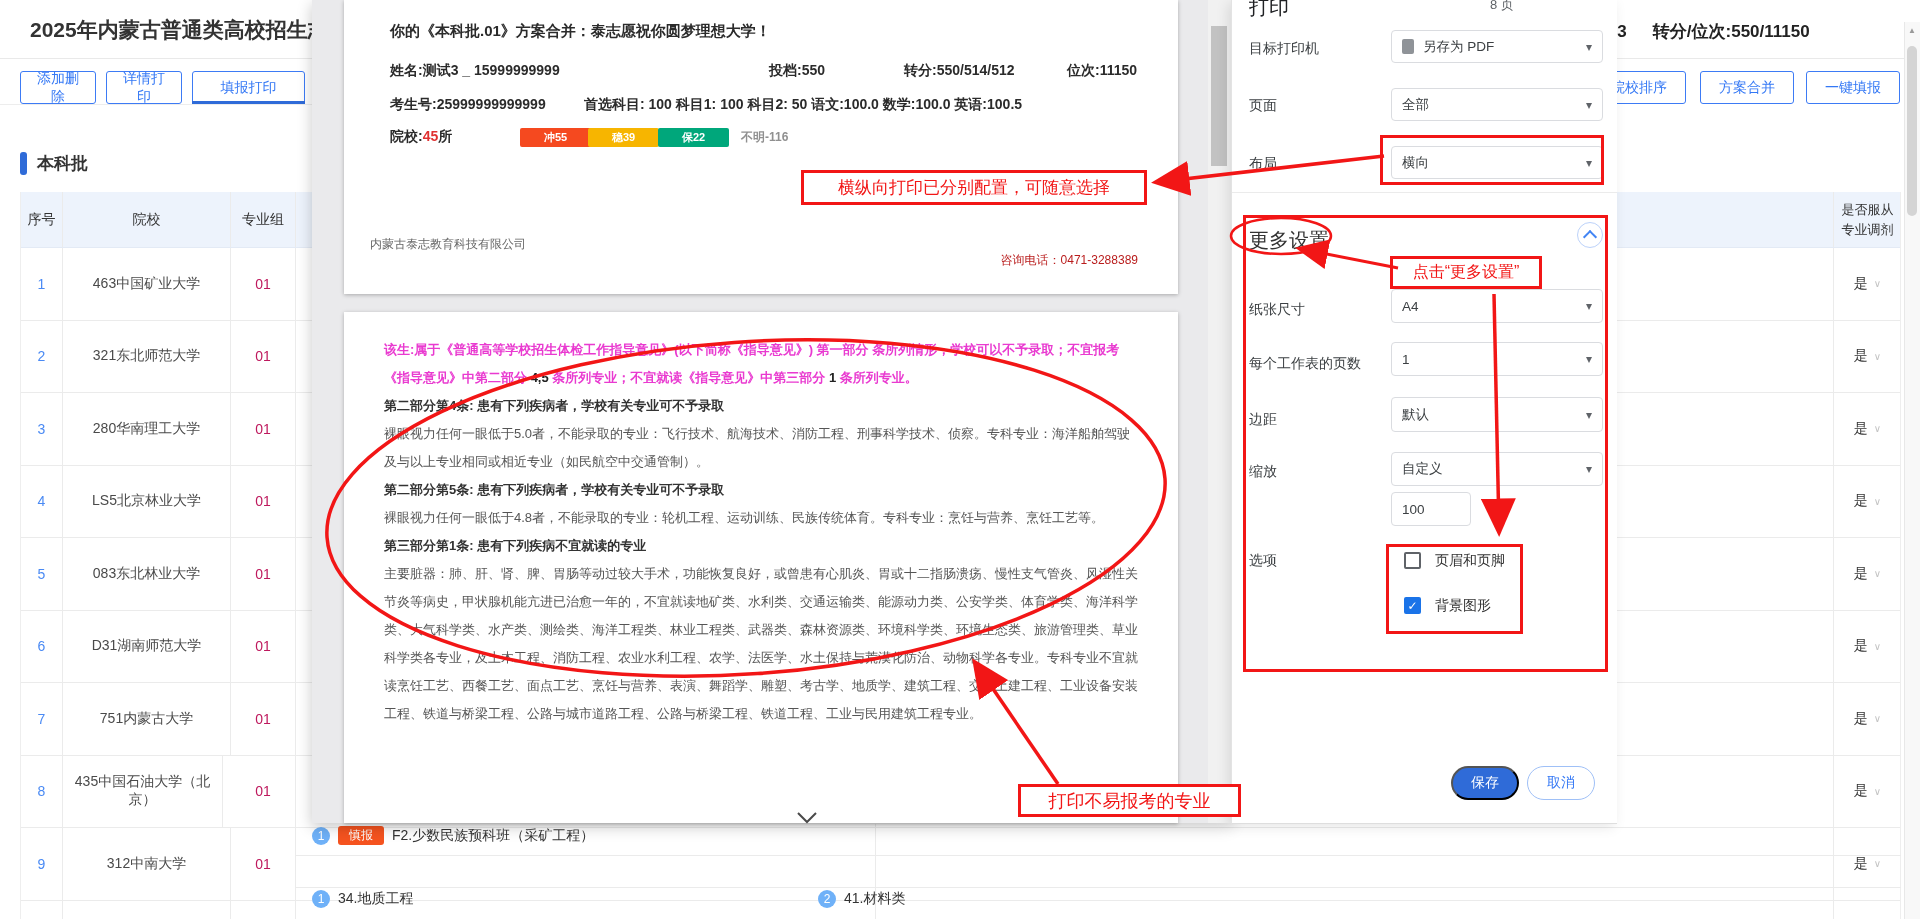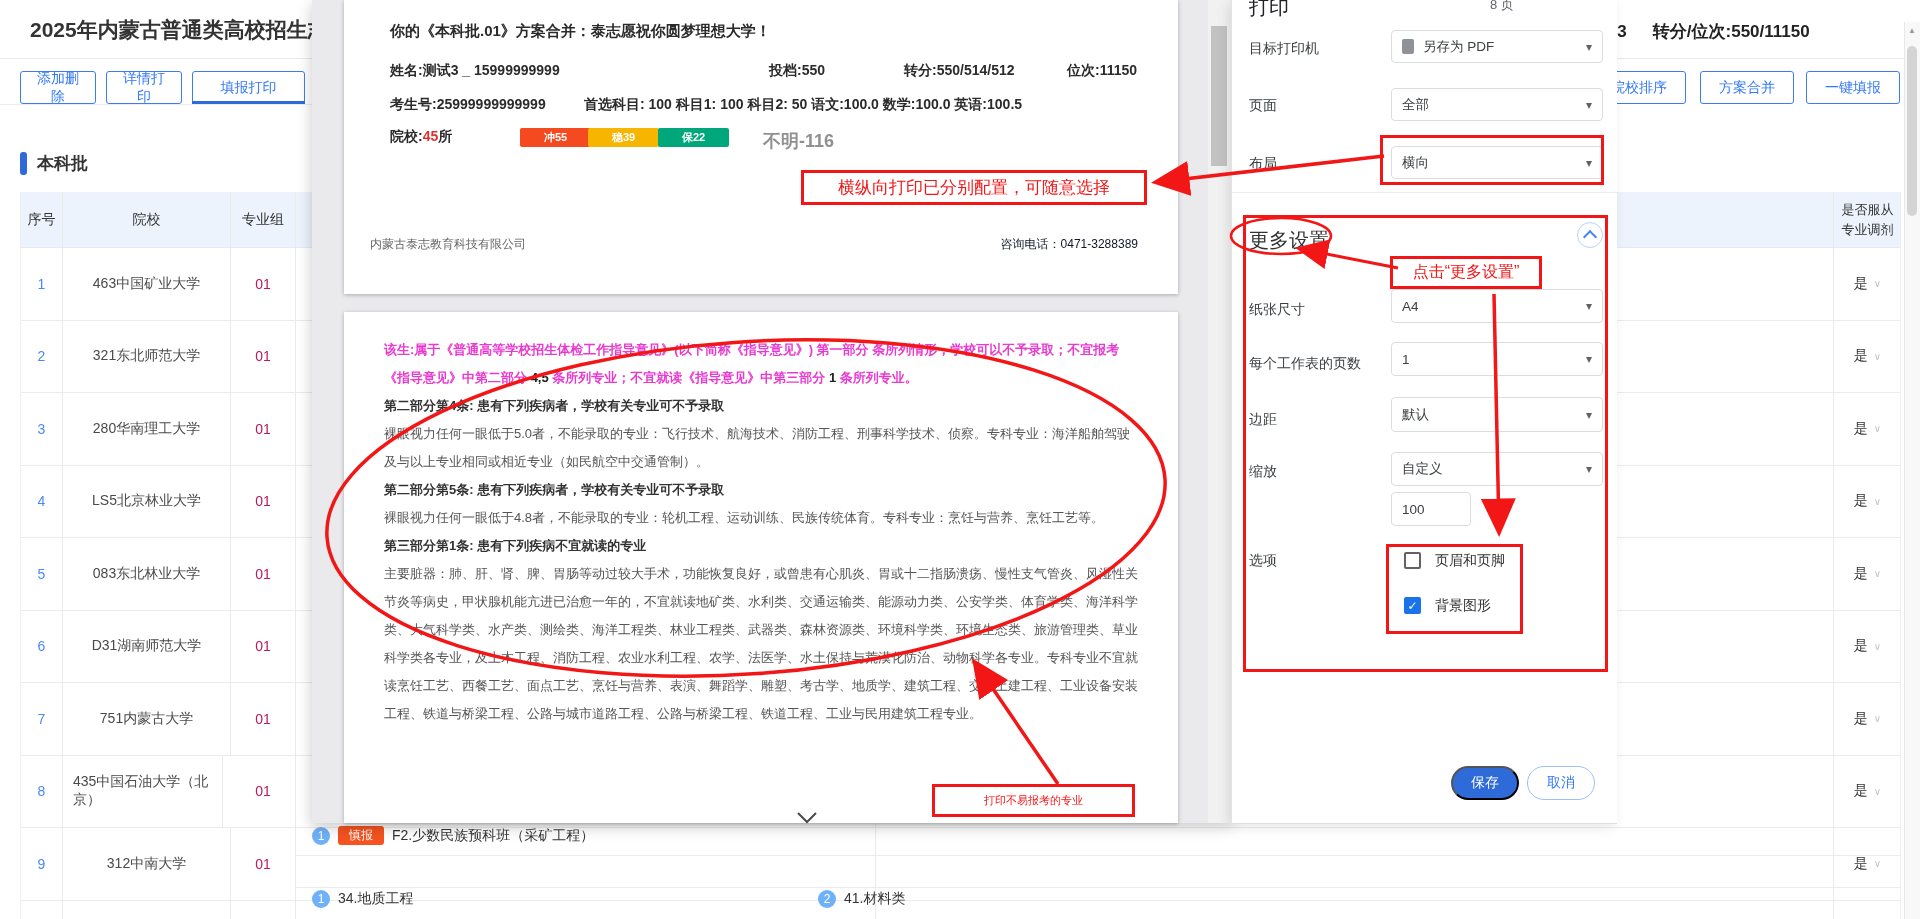--- a/index.html
+++ b/index.html
@@ -15,21 +15,21 @@
        background:#fff;color:#3478f5;font-size:14px;display:flex;align-items:center;justify-content:center;padding:0 12px}
   .active-underline{left:192px;top:101px;width:113px;height:3px;background:#2f6bd8}
   .sec-bar{left:20px;top:152px;width:7px;height:23px;background:#2f6bd8;border-radius:3px}
   .sec-label{left:37px;top:152px;font-size:17px;font-weight:bold;color:#333}
   
   .tbl{left:20px;top:192px;width:1881px;height:727px;overflow:hidden;border-left:1px solid #eeeeee;border-right:1px solid #eeeeee;box-sizing:border-box}
   .thead{position:relative;height:55px;background:#edf3fc;border-bottom:1px solid #e3eaf5;font-size:14px;color:#333}
   .trow{position:relative;height:71.5px;border-bottom:1px solid #ebebeb;font-size:14px;background:#fff}
   .tc{position:absolute;top:0;height:100%;display:flex;align-items:center;justify-content:center;box-sizing:border-box}
   .c-no{left:0;width:42px;border-right:1px solid #ebebeb}
-  .c-col{left:42px;width:168px;border-right:1px solid #ebebeb;text-align:left;padding:0 10px}
+  .c-col{left:42px;width:168px;border-right:1px solid #ebebeb;text-align:center;padding:0 10px}
   .c-grp{left:210px;width:65px;border-right:1px solid #ebebeb}
   .c-obey{left:1812px;width:68px;border-left:1px solid #ebebeb}
   .trow .c-no{color:#4a8af4}
   .trow .c-col{color:#4a4a4a}
   .trow .c-grp{color:#be185d}
   .obey-caret{font-size:10px;color:#c3c3c3;margin-left:6px}
   .obey-hdr{flex-direction:column;line-height:20px;font-size:13px}
   
   .numcirc{width:18px;height:18px;border-radius:50%;background:#6fb1f8;color:#fff;font-size:12px;
            display:flex;align-items:center;justify-content:center;flex:none}
@@ -226,23 +226,23 @@
     <div class="p1-line" style="left:46px;top:62px">姓名:测试3 _ 15999999999</div>
     <div class="p1-line" style="left:425px;top:62px">投档:550</div>
     <div class="p1-line" style="left:560px;top:62px">转分:550/514/512</div>
     <div class="p1-line" style="left:723px;top:62px">位次:11150</div>
     <div class="p1-line" style="left:46px;top:96px">考生号:25999999999999</div>
     <div class="p1-line" style="left:240px;top:96px">首选科目: 100 科目1: 100 科目2: 50 语文:100.0 数学:100.0 英语:100.5</div>
     <div class="p1-line" style="left:46px;top:128px"><span>院校:</span><span style="color:#e03131">45</span><span>所</span></div>
     <div class="badge" style="left:176px;top:128px;background:#f5491f">冲55</div>
     <div class="badge" style="left:244px;top:128px;background:#f7b500">稳39</div>
     <div class="badge" style="left:314px;top:128px;background:#00a77b">保22</div>
-    <div class="p1-line" style="left:419px;top:129px;color:#909090;font-size:18px">不明-116</div>
+    <div class="p1-line" style="left:397px;top:129px;color:#909090;font-size:12px">不明-116</div>
     <div class="p1-line" style="left:26px;top:236px;font-weight:normal;color:#666;font-size:12px">内蒙古泰志教育科技有限公司</div>
-    <div class="p1-line" style="right:40px;top:236px;font-weight:normal;color:#0f172a;font-size:12px">咨询电话：0471-3288389</div>
+    <div class="p1-line" style="right:40px;top:252px;font-weight:normal;color:#b91c1c;font-size:12px">咨询电话：0471-3288389</div>
   </div>
 
   <div class="ppage" style="top:312px;height:511px">
     <div class="p2content">
       <p><span class="magenta">该生:属于《普通高等学校招生体检工作指导意见》(以下简称《指导意见》) 第一部分 条所列情形，学校可以不予录取；不宜报考《指导意见》中第二部分 </span><span class="pblack">4,5</span><span class="magenta"> 条所列专业；不宜就读《指导意见》中第三部分 </span><span class="pblack">1</span><span class="magenta"> 条所列专业。</span></p>
       <p class="phdr">第二部分第4条: 患有下列疾病者，学校有关专业可不予录取</p>
       <p class="pbody">裸眼视力任何一眼低于5.0者，不能录取的专业：飞行技术、航海技术、消防工程、刑事科学技术、侦察。专科专业：海洋船舶驾驶及与以上专业相同或相近专业（如民航空中交通管制）。</p>
       <p class="phdr">第二部分第5条: 患有下列疾病者，学校有关专业可不予录取</p>
       <p class="pbody">裸眼视力任何一眼低于4.8者，不能录取的专业：轮机工程、运动训练、民族传统体育。专科专业：烹饪与营养、烹饪工艺等。</p>
       <p class="phdr">第三部分第1条: 患有下列疾病不宜就读的专业</p>
@@ -325,21 +325,21 @@
 <div class="abs main-sb">
   <div class="up">▲</div>
   <div class="thumb"></div>
 </div>
 
 <div class="rnote" style="left:801px;top:170px;width:346px;height:35px;font-size:17px">横纵向打印已分别配置，可随意选择</div>
 <div class="rbox" style="left:1380px;top:135px;width:224px;height:50px"></div>
 <div class="rbox" style="left:1243px;top:215px;width:365px;height:457px"></div>
 <div class="rnote" style="left:1390px;top:256px;width:152px;height:33px;font-size:16px">点击“更多设置”</div>
 <div class="rbox" style="left:1386px;top:544px;width:137px;height:90px"></div>
-<div class="rnote" style="left:932px;top:784px;width:203px;height:33px;font-size:11px">打印不易报考的专业</div>
+<div class="rnote" style="left:1018px;top:784px;width:223px;height:33px;font-size:18px">打印不易报考的专业</div>
 
 <svg class="ann" width="1920" height="919" viewBox="0 0 1920 919">
   <defs>
     <marker id="ah" markerWidth="11" markerHeight="10" refX="9" refY="5" orient="auto">
       <path d="M0,0 L11,5 L0,10 Z" fill="#f21616"></path>
     </marker>
   </defs>
   <ellipse cx="746" cy="508" rx="420" ry="166" transform="rotate(-4 746 508)" fill="none" stroke="#f21616" stroke-width="3.5"></ellipse>
   <ellipse cx="1281" cy="236" rx="50" ry="18" fill="none" stroke="#f21616" stroke-width="2.5"></ellipse>
   <line x1="1058" y1="784" x2="976" y2="664" stroke="#f21616" stroke-width="3.5" marker-end="url(#ah)"></line>

